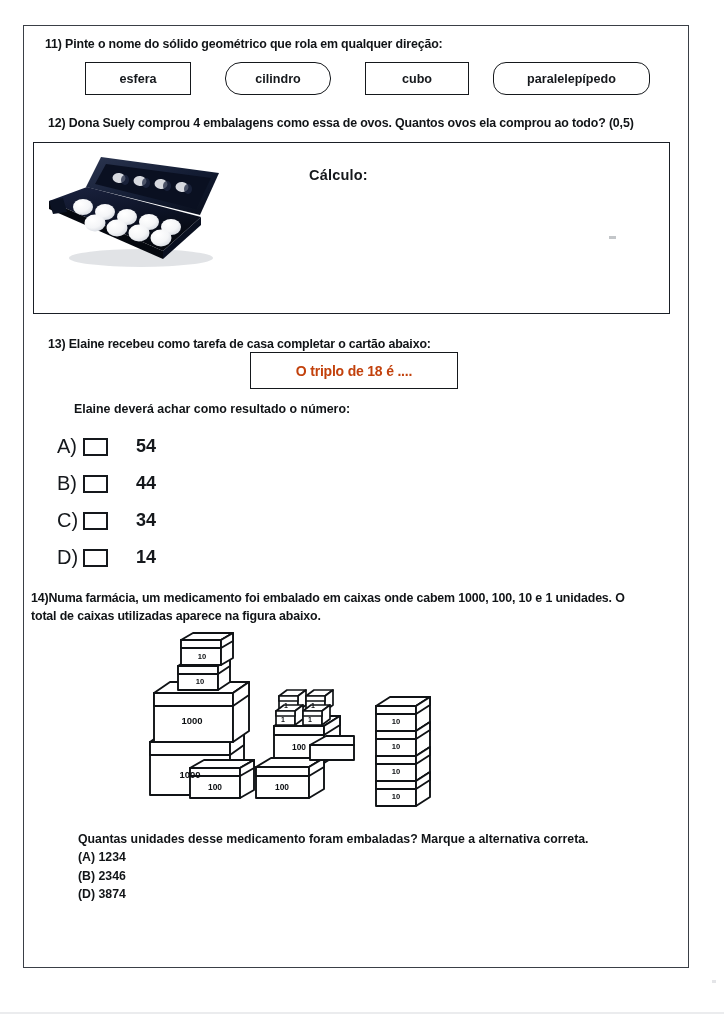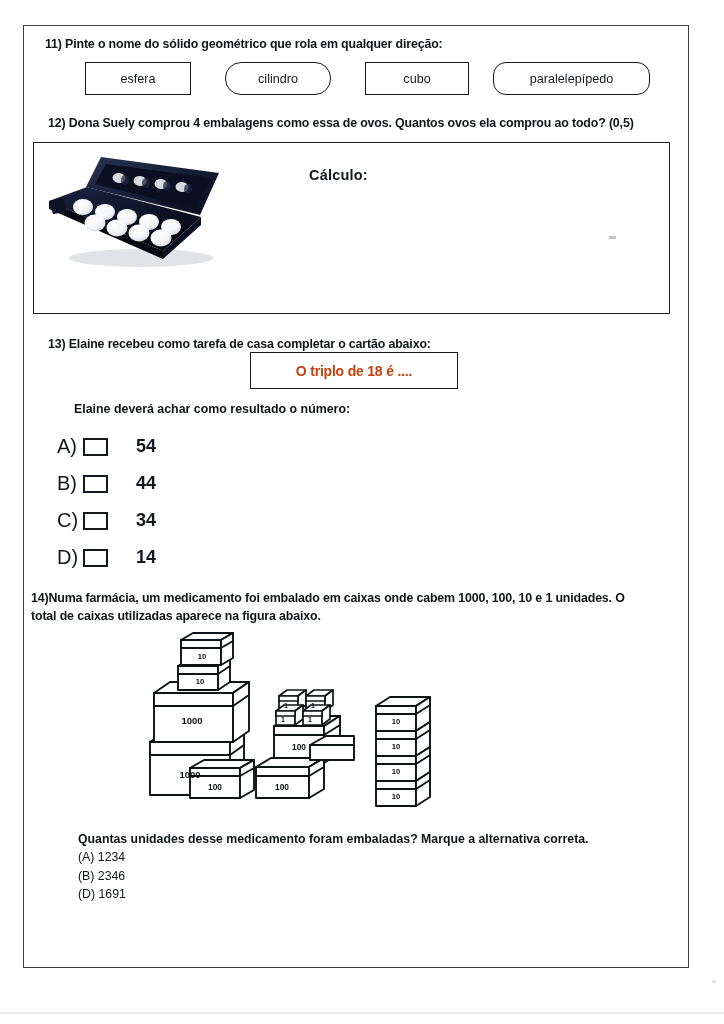--- a/index.html
+++ b/index.html
@@ -61,21 +61,21 @@
     height: 33px;
     border: 1.7px solid #15181c;
     background: #fff;
     display: flex;
     align-items: center;
     justify-content: center;
     box-sizing: border-box;
   }
   .wordbox span {
     font-size: 12.6px;
-    font-weight: normal;
+    font-weight: bold;
     color: #15181c;
   }
   .wb0 { left: 0px;   width: 106px; }
   .wb1 { left: 140px; width: 106px; border-radius: 16px; }
   .wb2 { left: 280px; width: 104px; }
   .wb3 { left: 408px; width: 157px; border-radius: 13px; }
 
   
   #calc-frame {
     position: absolute;
@@ -175,21 +175,21 @@
   
   #q14-answers { position: absolute; left: 78px; top: 820px; margin-top: 12px; }
   #q14-answers .prompt {
     font-size: 12.3px;
     font-weight: bold;
     color: #111417;
     margin-bottom: 2px;
   }
   #q14-answers .alt {
     font-size: 12.3px;
-    font-weight: normal;
+    font-weight: bold;
     color: #111417;
     line-height: 1.52;
   }
 
   
   .edge-mark {
     position: absolute;
     background: #d8dade;
   }
 </style>
@@ -458,20 +458,20 @@
     <div class="alt">
       <span>(A)</span>
       <span>1234</span>
     </div>
     <div class="alt">
       <span>(B)</span>
       <span>2346</span>
     </div>
     <div class="alt">
       <span>(D)</span>
-      <span>1691</span>
+      <span>3874</span>
     </div>
   </div>
 
   <div class="edge-mark" style="left:0px; top:1012px; width:724px; height:2px; opacity:.5;"></div>
   <div class="edge-mark" style="left:712px; top:980px; width:4px; height:3px; opacity:.7;"></div>
 
 </div>
 
 </body></html>

